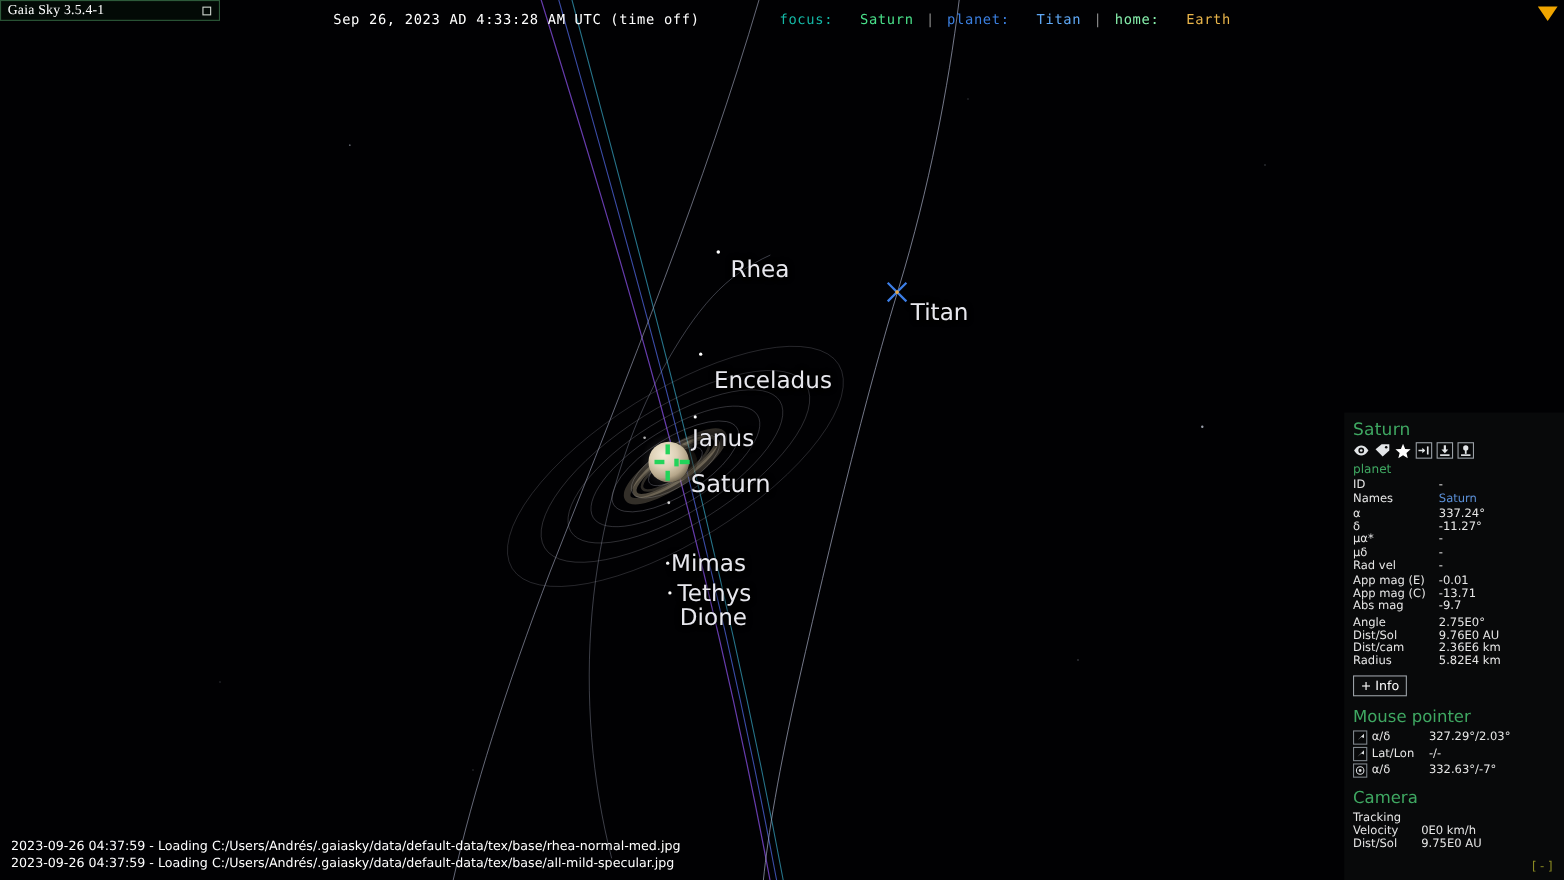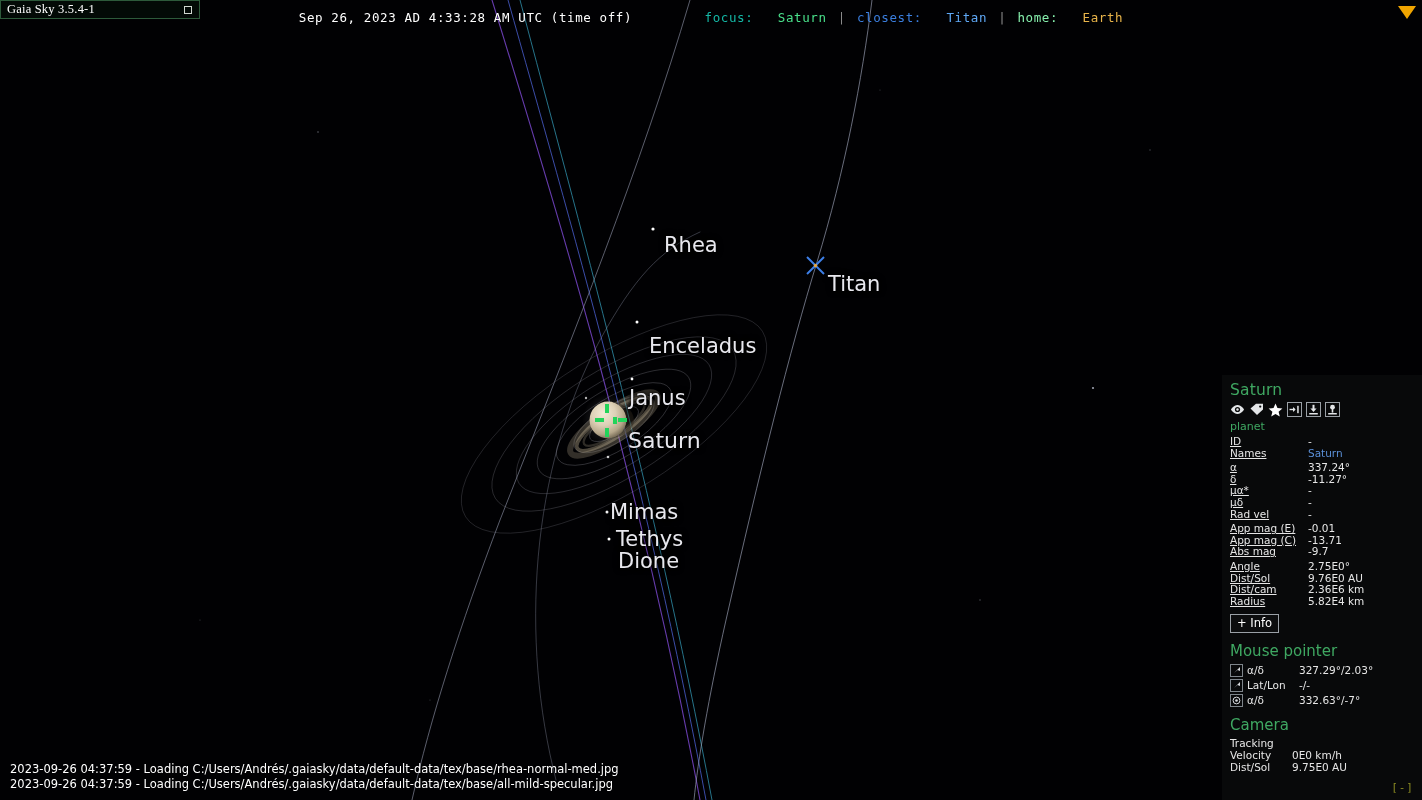--- a/index.html
+++ b/index.html
@@ -180,21 +180,21 @@
     font-size: 11px;
     line-height: 14px;
     margin-bottom: 2px;
   }
   .kv {
     display: flex;
     font-size: 10.5px;
     line-height: 11.6px;
     color: #e6e6e6;
   }
-  .kv .k { width: 78px; flex: none; text-decoration: underline; }
+  .kv .k { width: 78px; flex: none; }
   .kv .v { flex: 1; }
   .kv .v.blue { color: #5b90d8; }
   .info-btn {
     display: inline-block;
     margin-top: 7px;
     border: 1px solid #9aa0a6;
     padding: 1px 6px 2px 6px;
     font-size: 11.5px;
     color: #ffffff;
     background: #0c0d0e;
@@ -349,21 +349,21 @@
     <div class="winbtn"></div>
   </div>
 
   <div id="statusline">
     <span class="st-date">Sep 26, 2023 AD 4:33:28 AM UTC (time off)</span>
     <span>&nbsp;&nbsp;</span>
     <span class="st-flabel">focus:</span>
     <span>&nbsp;</span>
     <span class="st-fval">Saturn</span>
     <span class="st-sep">|</span>
-    <span class="st-clabel">closest:</span>
+    <span class="st-clabel">planet:</span>
     <span>&nbsp;</span>
     <span class="st-cval">Titan</span>
     <span class="st-sep">|</span>
     <span class="st-hlabel">home:</span>
     <span>&nbsp;</span>
     <span class="st-hval">Earth</span>
   </div>
 
   <div id="topcaret"></div>
 

